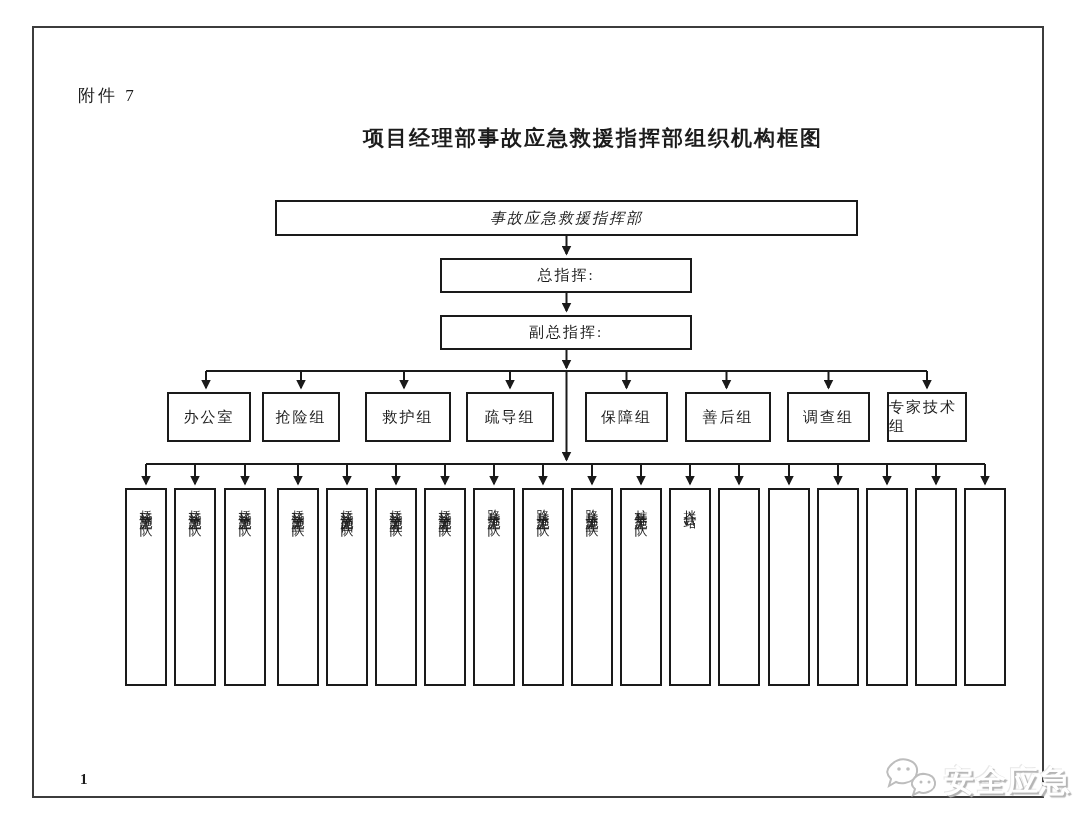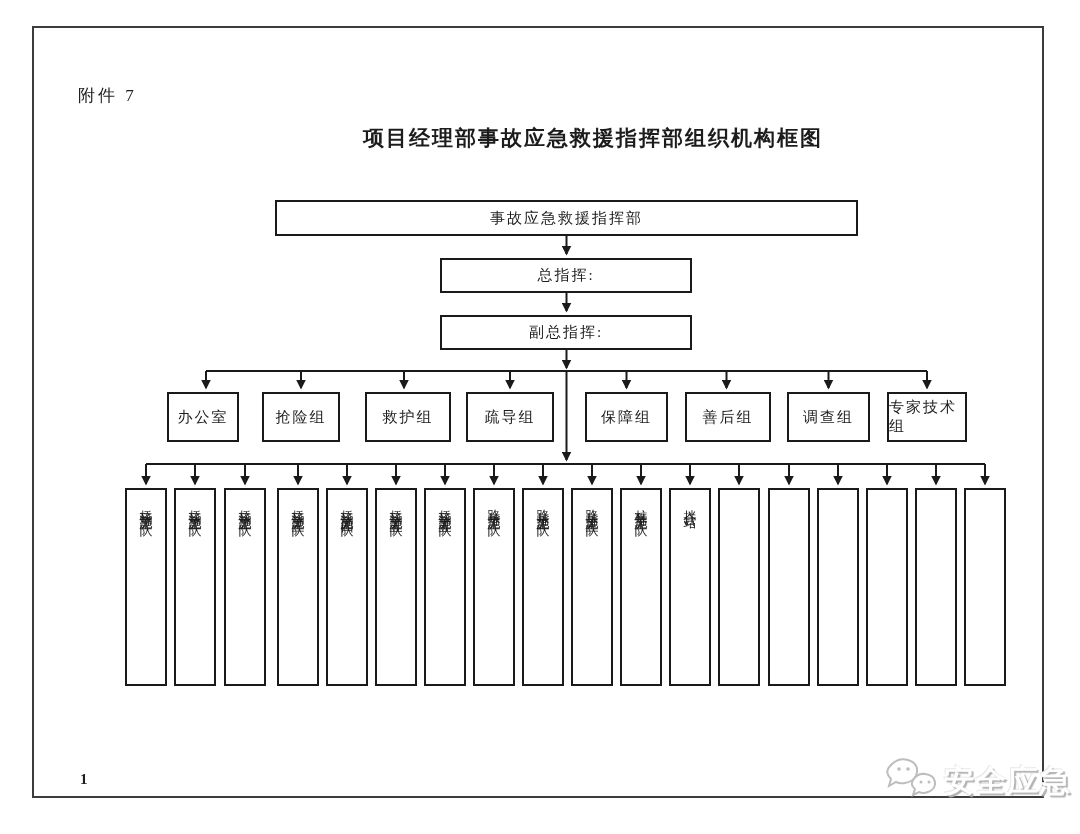--- a/index.html
+++ b/index.html
@@ -18,21 +18,21 @@
     position:absolute;left:0;top:124px;width:1080px;text-align:center;
     padding-left:26px;box-sizing:border-box;
     font-size:21px;font-weight:bold;letter-spacing:2px;margin-left:40px;
   }
   svg.connectors{position:absolute;left:0;top:0;width:1080px;height:834px;}
   .obox{
     position:absolute;border:2px solid #1a1a1a;background:#ffffff;box-sizing:border-box;
     display:flex;align-items:center;justify-content:center;
     font-size:15px;letter-spacing:2px;
   }
-  .root-box{left:275px;top:200px;width:583px;height:36px;}
+  .root-box{left:275px;top:200px;width:583px;height:36px;font-style:italic;}
   .cmd-box{left:440px;top:258px;width:252px;height:35px;}
   .dep-box{left:440px;top:315px;width:252px;height:35px;}
   .grp-box{top:392px;height:50px;}
   .team-box{
     top:488px;height:198px;width:42px;
     align-items:flex-start;justify-content:center;padding-top:9px;
   }
   .team-box span{
     writing-mode:vertical-rl;text-orientation:upright;
     font-size:13px;letter-spacing:3px;line-height:1;
@@ -105,21 +105,21 @@
     <line x1="887" y1="464" x2="887" y2="484" marker-end="url(#arrow)"></line>
     <line x1="936" y1="464" x2="936" y2="484" marker-end="url(#arrow)"></line>
     <line x1="985" y1="464" x2="985" y2="484" marker-end="url(#arrow)"></line>
   </g>
 </svg>
 
 <div class="obox root-box">事故应急救援指挥部</div>
 <div class="obox cmd-box">总指挥:</div>
 <div class="obox dep-box">副总指挥:</div>
 
-<div class="obox grp-box" style="left:167px;width:72px;">办公室</div>
+<div class="obox grp-box" style="left:167px;width:84px;">办公室</div>
 <div class="obox grp-box" style="left:262px;width:78px;">抢险组</div>
 <div class="obox grp-box" style="left:365px;width:86px;">救护组</div>
 <div class="obox grp-box" style="left:466px;width:88px;">疏导组</div>
 <div class="obox grp-box" style="left:585px;width:83px;">保障组</div>
 <div class="obox grp-box" style="left:685px;width:86px;">善后组</div>
 <div class="obox grp-box" style="left:787px;width:83px;">调查组</div>
 <div class="obox grp-box" style="left:887px;width:80px;">专家技术组</div>
 
 <div class="obox team-box" style="left:125px;">
     <span>桥涵施工一队</span>

